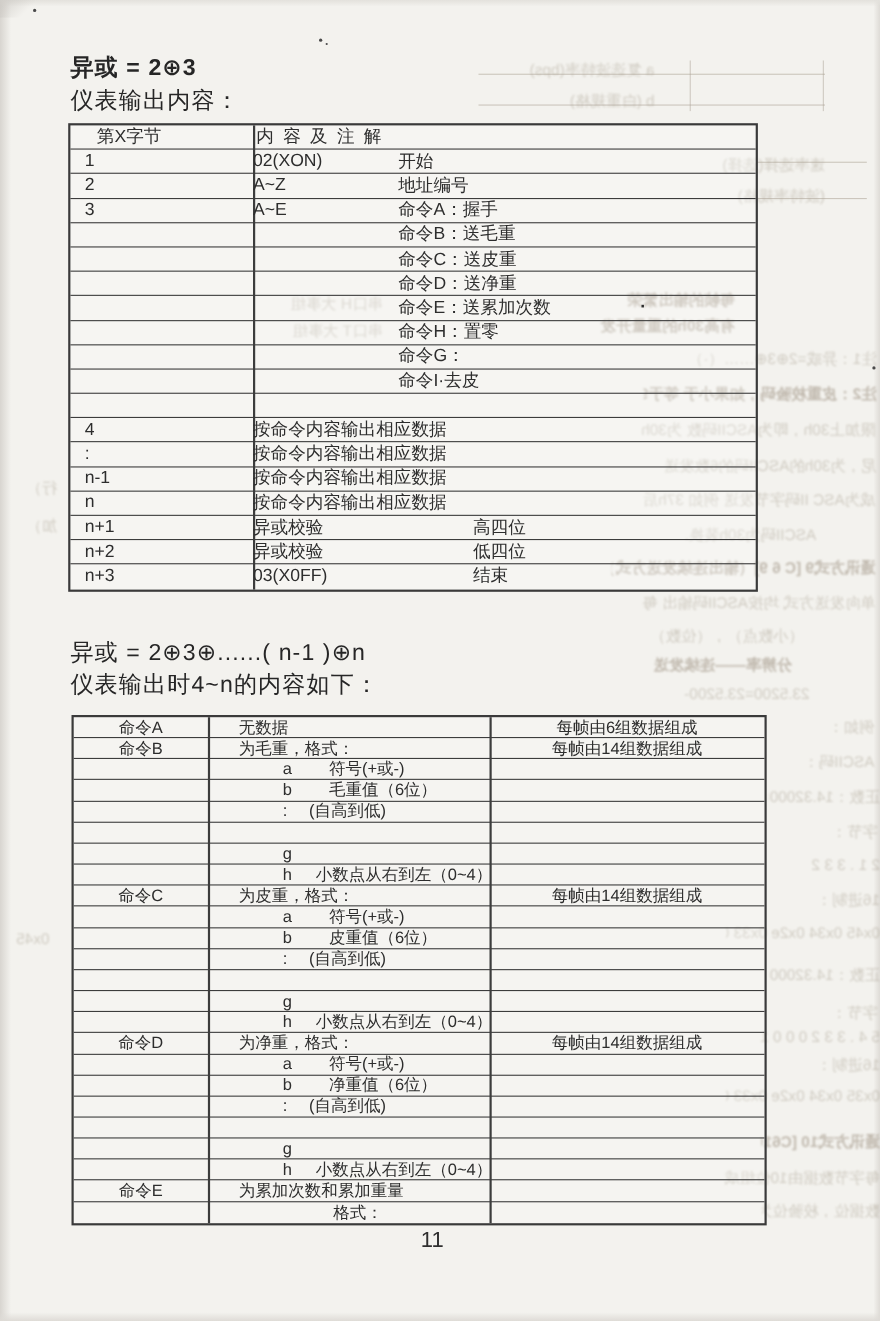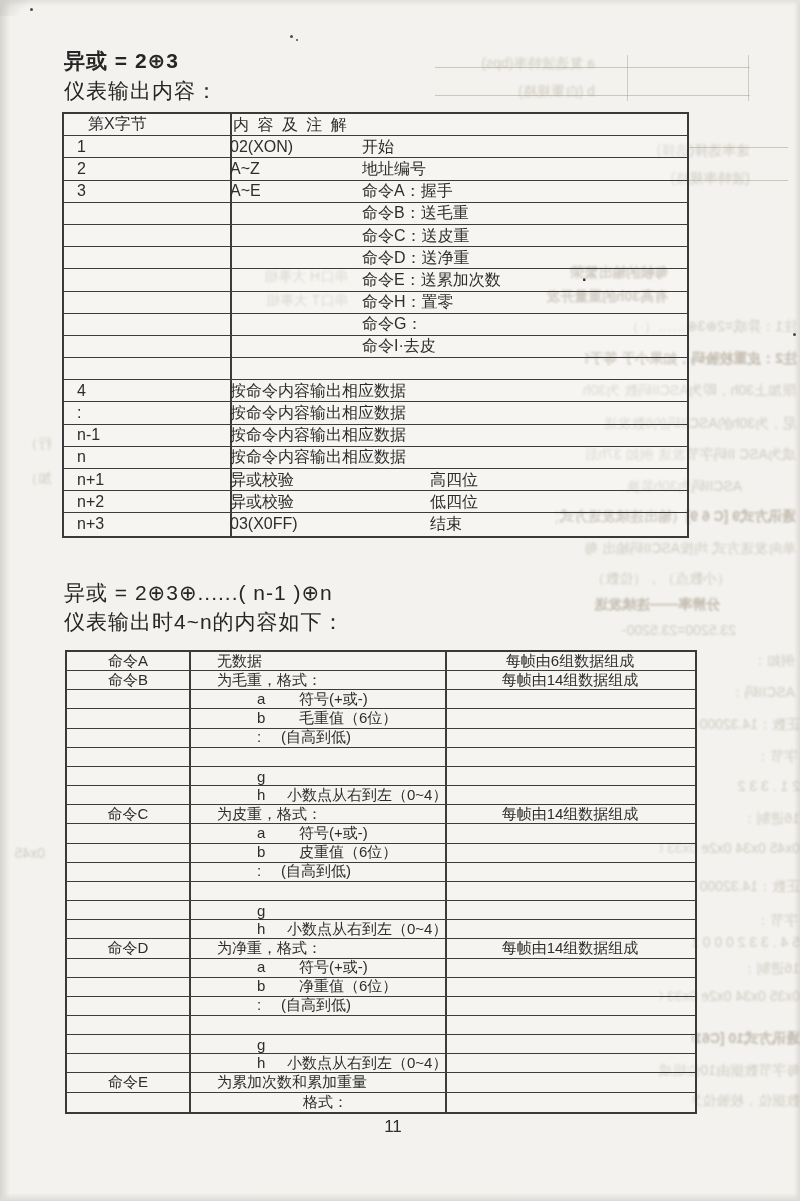--- a/index.html
+++ b/index.html
@@ -50,21 +50,21 @@
   .t2row{height:19.17px;border-bottom:1.4px solid #3c3c3c;display:flex;align-items:center;
          font-size:15px;box-sizing:border-box;}
   .t2row:last-child{border-bottom:none;}
   .t2row .ca{width:122px;text-align:center;flex:none;box-sizing:border-box;}
   .t2row .cb{width:256px;padding-left:28px;box-sizing:border-box;flex:none;white-space:nowrap;}
   .t2row .cc{flex:1;text-align:center;font-size:15px;}
   .t2row .lt{display:inline-block;margin-left:40px;}
   .t2row .fmt{padding-left:86px;}
 
   .pagenum{position:absolute;top:1117px;left:353px;width:80px;text-align:center;
-           font-size:17px;color:#2f2f2f;}
+           font-size:20px;color:#2f2f2f;}
 
   
   .bleed{position:absolute;color:rgba(141,129,110,0.55);transform:scaleX(-1);
          filter:blur(0.8px);white-space:nowrap;font-size:14px;opacity:.62;overflow:hidden;}
   .bleed.b{font-weight:bold;color:rgba(128,113,92,0.7);}
   .bhline{position:absolute;height:1px;background:rgba(172,163,150,0.55);filter:blur(0.4px);}
   .bvline{position:absolute;width:1px;background:rgba(172,163,150,0.5);filter:blur(0.4px);}
 
   .speck{position:absolute;background:#4a4a4a;border-radius:50%;}
 </style>

